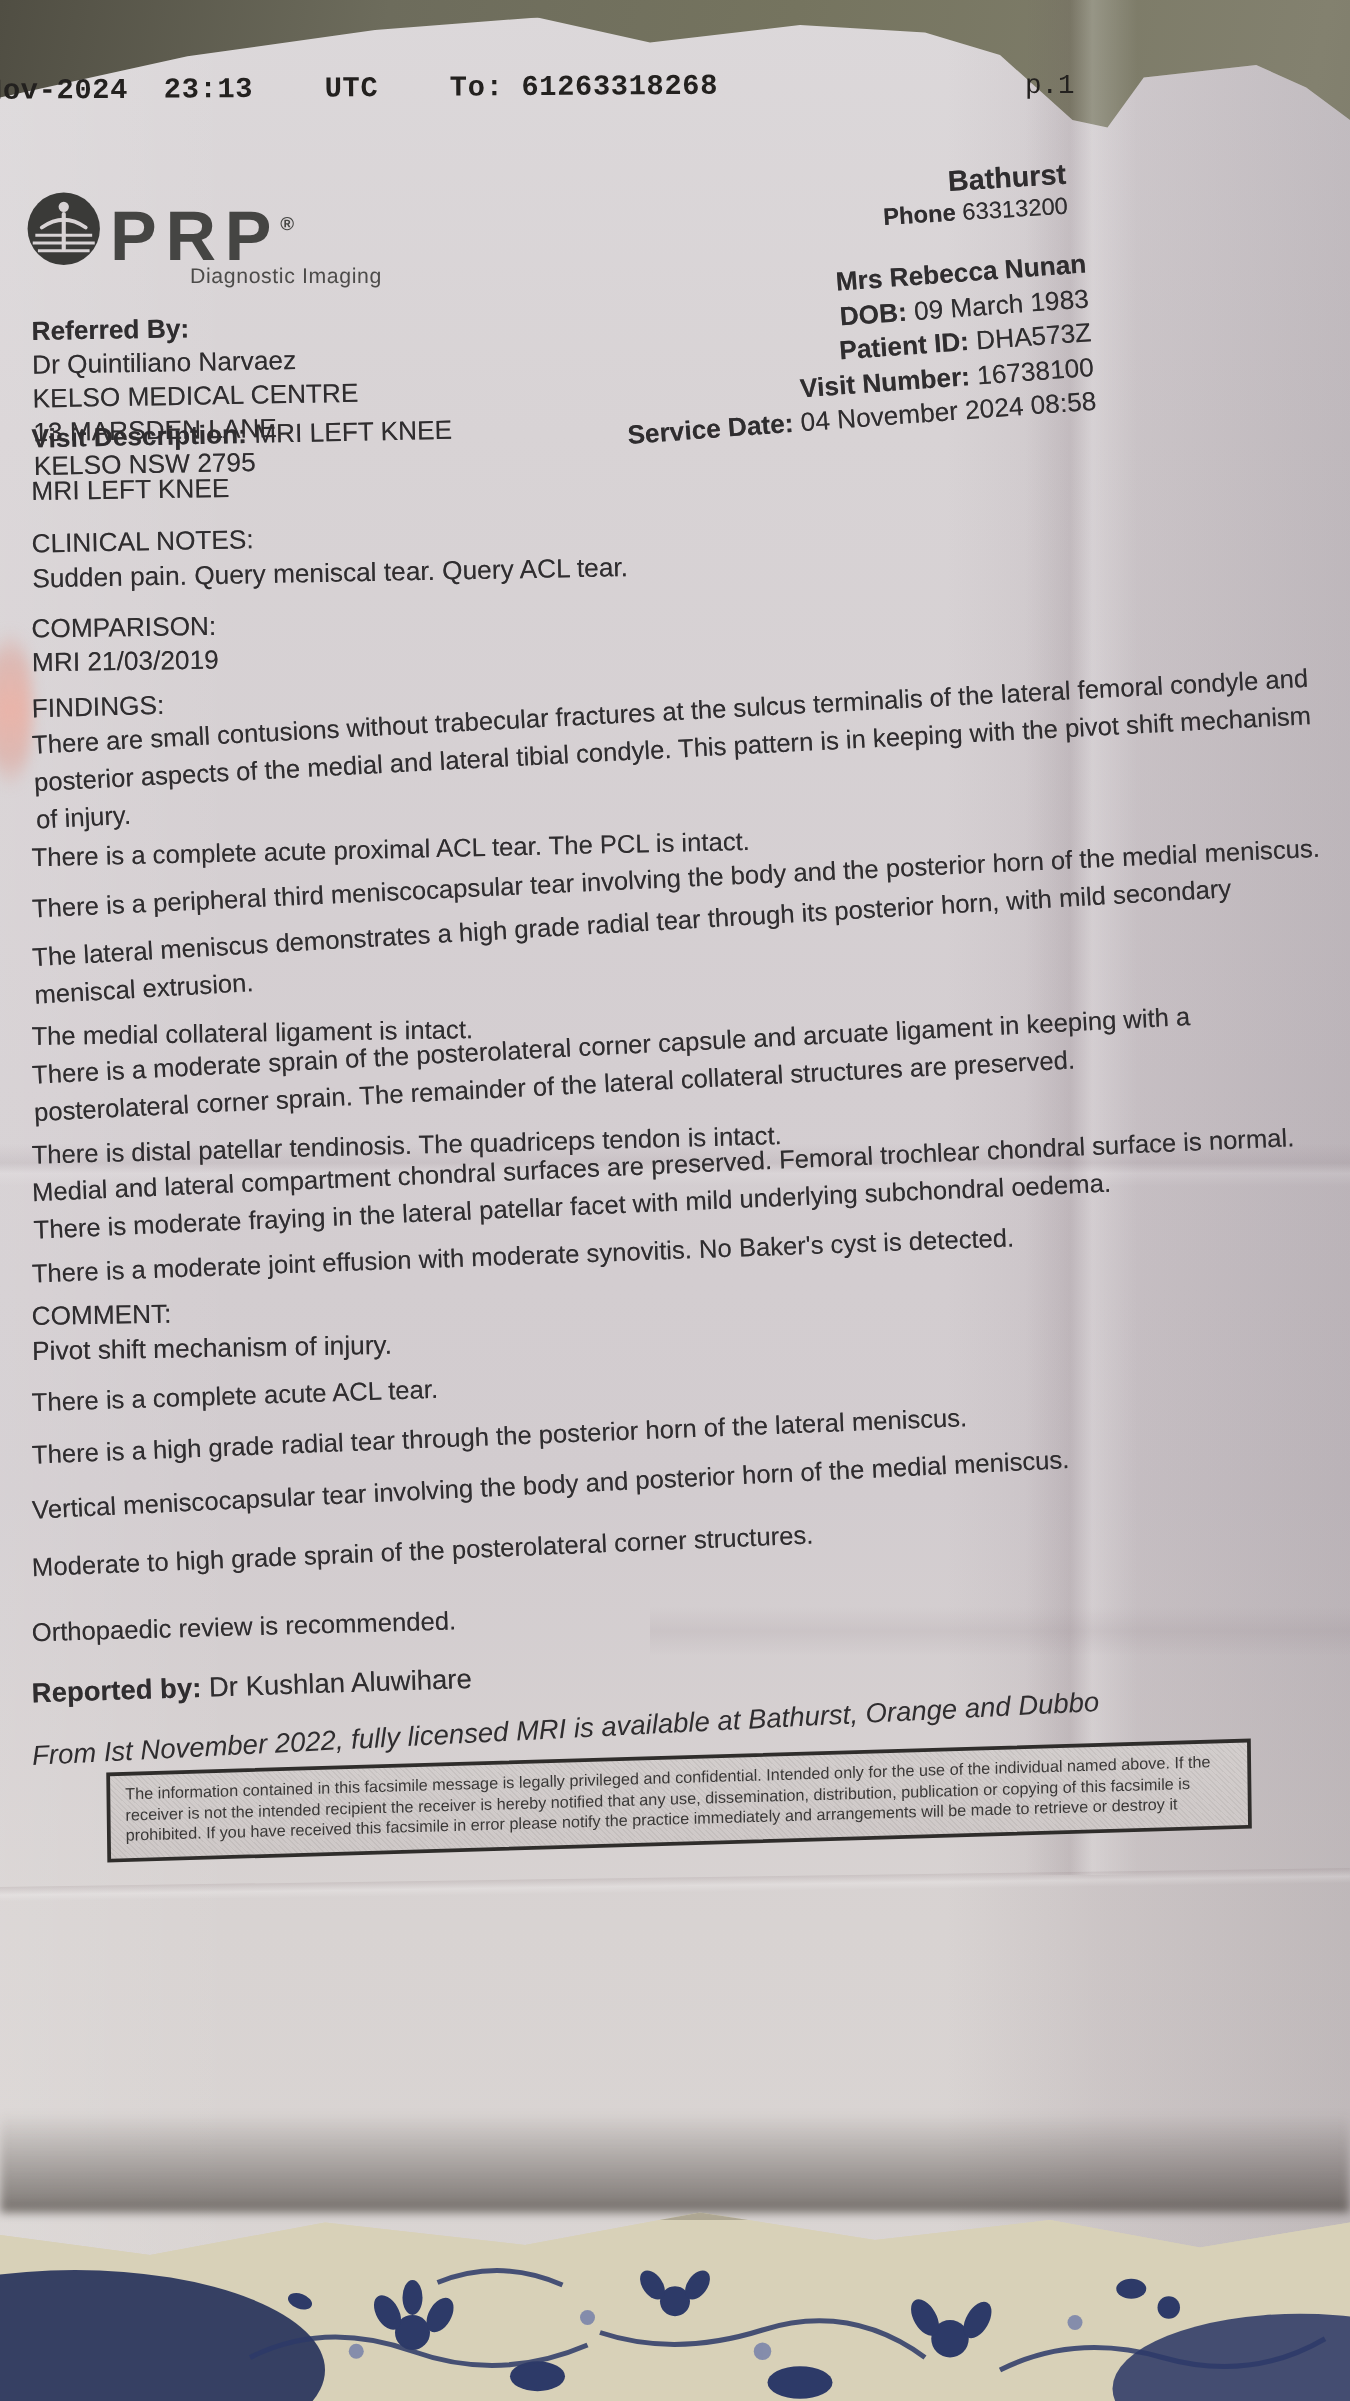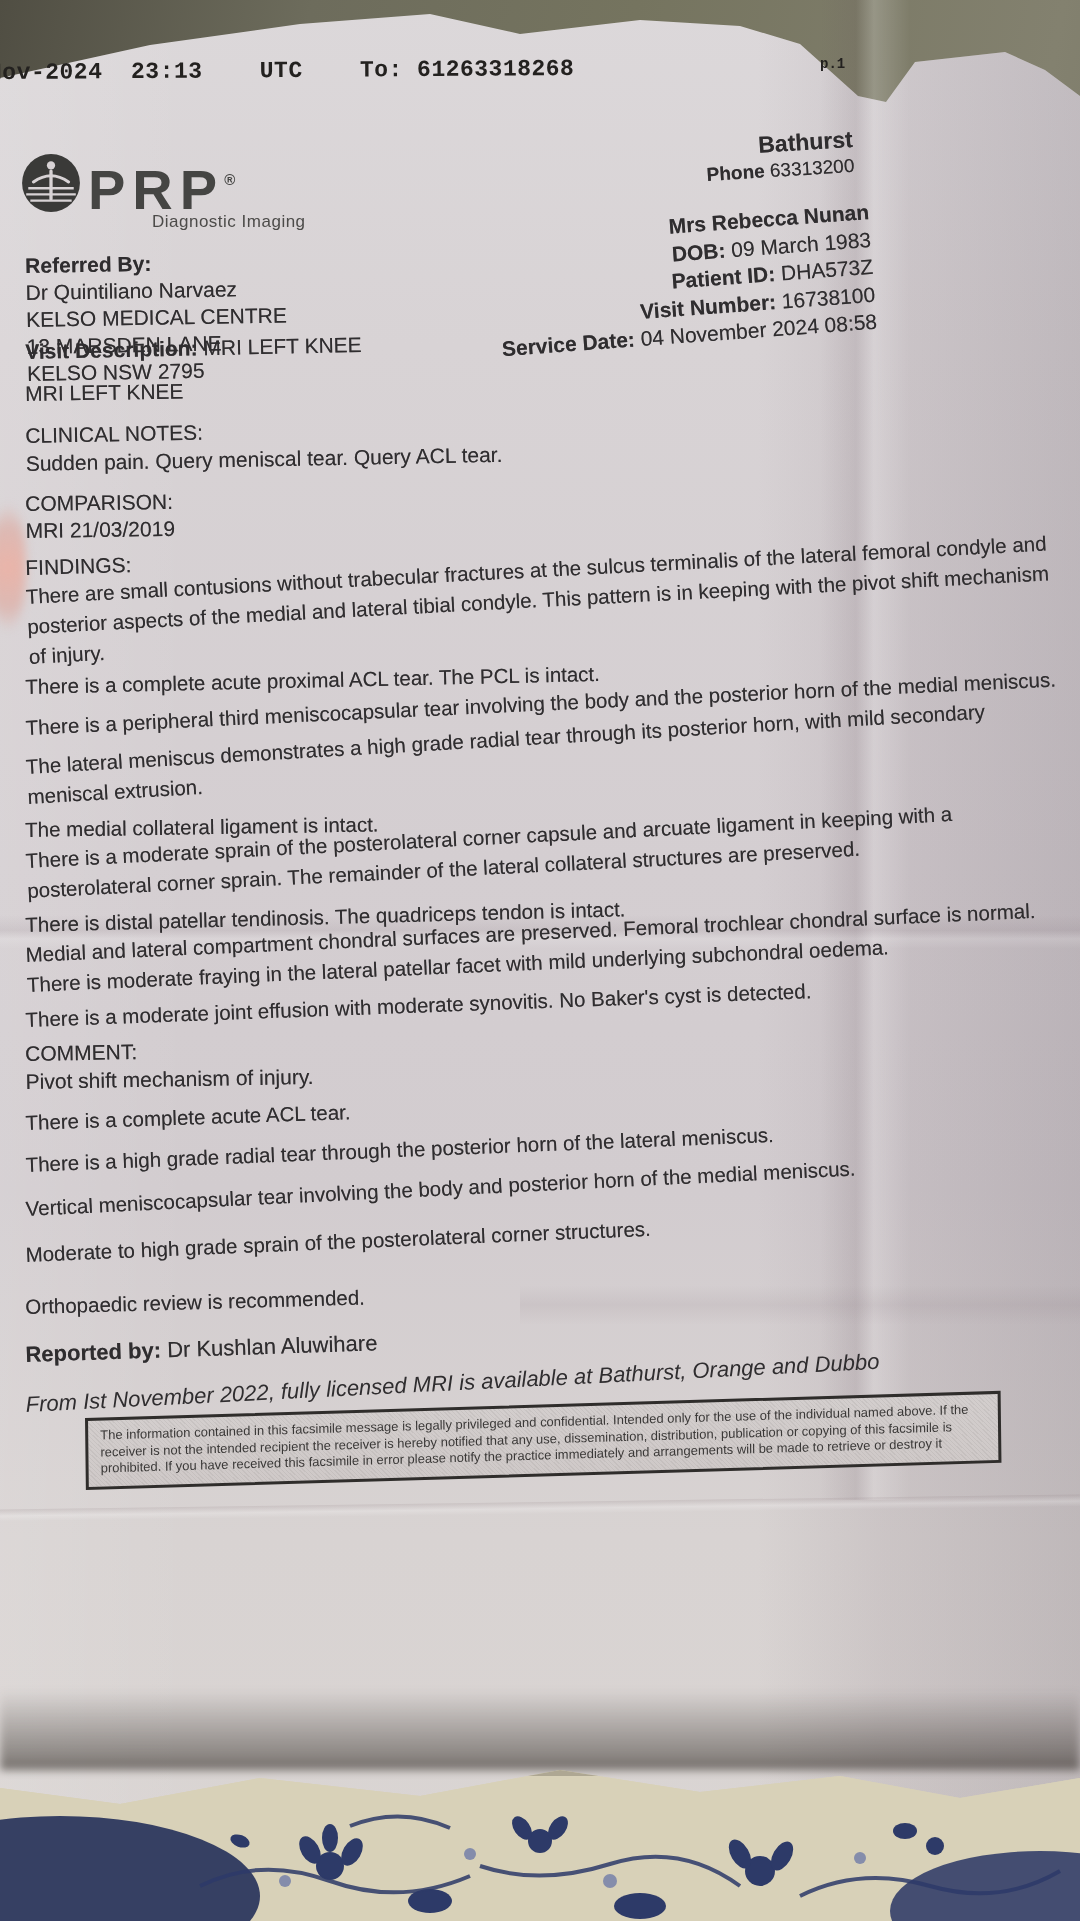--- a/index.html
+++ b/index.html
@@ -35,21 +35,21 @@
   
   .abs{position:absolute;}
   .ink{color:#2f2d2f;text-shadow:0 0 0.5px rgba(47,45,47,0.55);}
   .para{font-size:20.5px;line-height:30px;width:1035px;}
   .lbl-bold{font-weight:700;}
   .r-right{text-align:right;}
 
   
   .fax-line{font-family:"Liberation Mono",monospace;font-weight:700;font-size:23px;
     letter-spacing:0.5px;white-space:pre;color:#23211f;}
-  .page-num{font-family:"Liberation Mono",monospace;font-weight:700;font-size:14px;color:#23211f;}
+  .page-num{font-family:"Liberation Mono",monospace;font-weight:400;font-size:22px;color:#23211f;}
 
   
   .logo-row{display:flex;align-items:flex-start;}
   .logo-word{font-size:56px;font-weight:700;letter-spacing:7px;color:#454543;line-height:56px;margin-left:6px;}
   .logo-reg{font-size:15px;vertical-align:24px;letter-spacing:0;}
   .logo-sub{font-size:17px;color:#4c4b49;margin:-6px 0 0 70px;letter-spacing:0.5px;}
   .site-name{font-size:23px;font-weight:700;}
   .site-phone{font-size:19px;margin-top:2px;}
 
   .hdr-block{font-size:21px;line-height:27px;}

